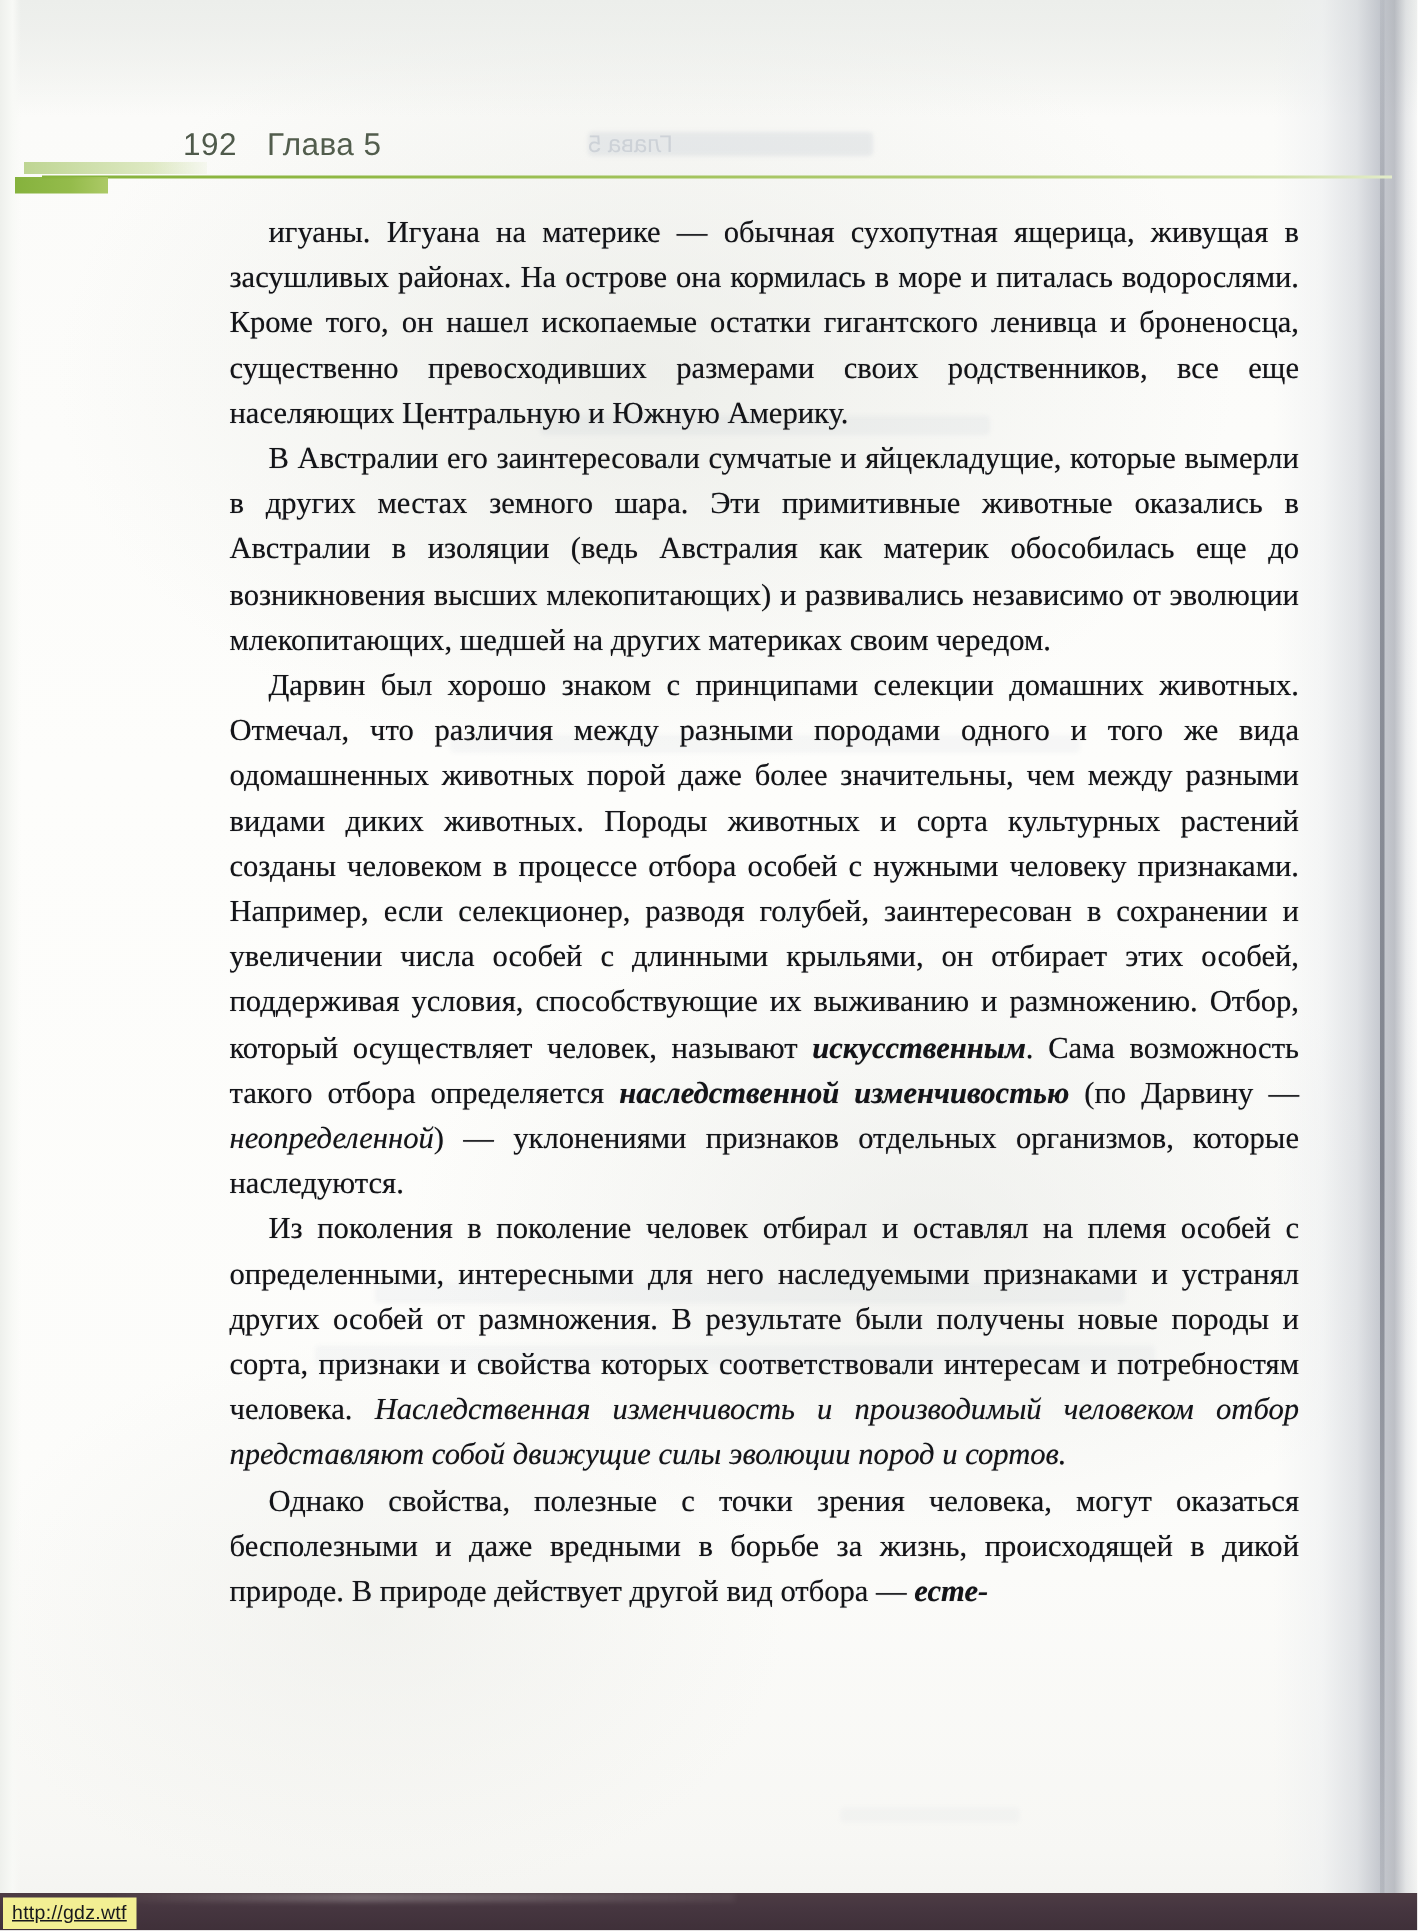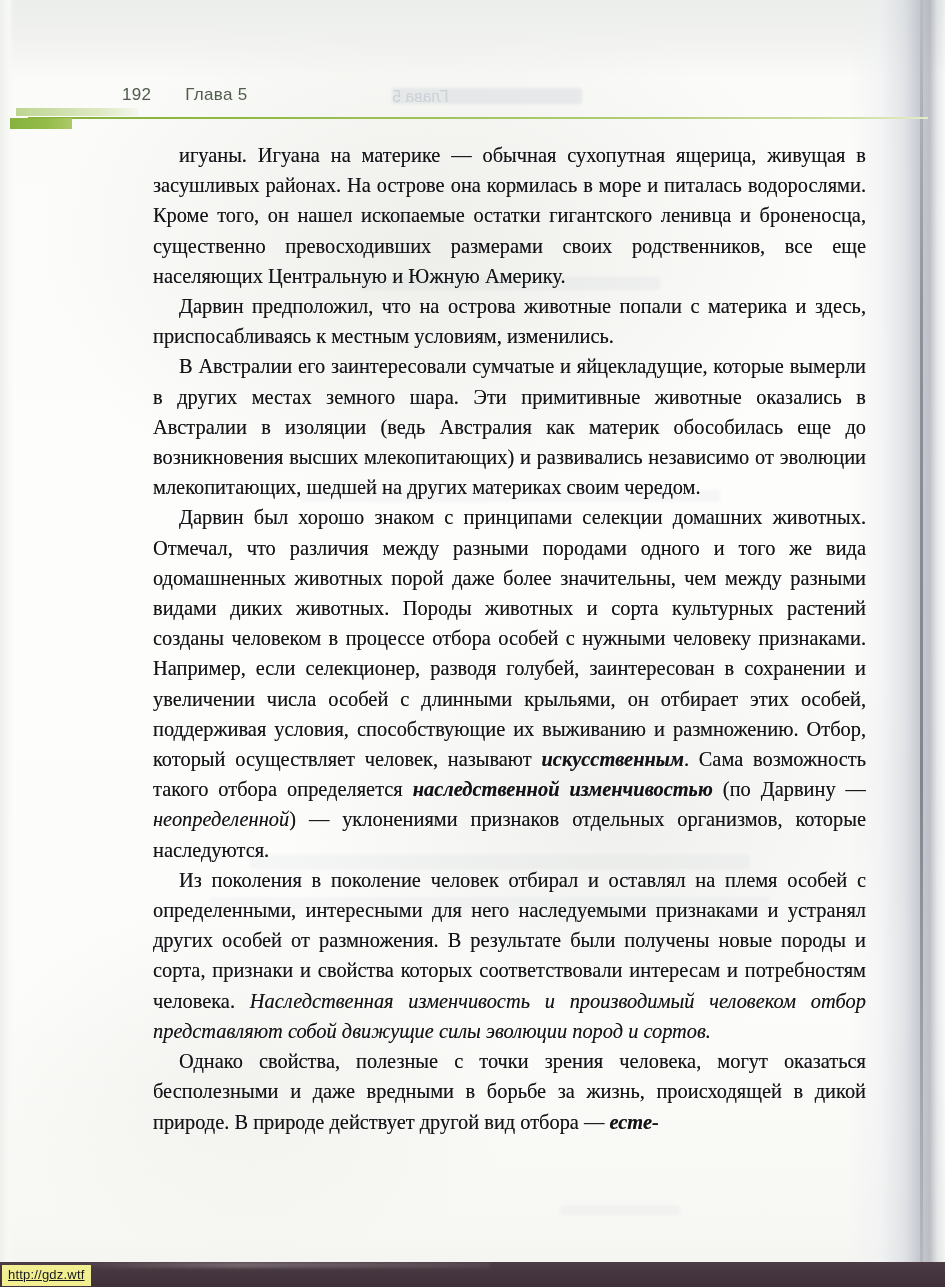--- a/index.html
+++ b/index.html
@@ -60,23 +60,23 @@
     pointer-events: none;
   }
 
   
   .running-head {
     position: absolute;
     left: 122px;
     top: 85px;
     display: flex;
     align-items: baseline;
-    gap: 34px;
+    gap: 20px;
     font-family: "Liberation Sans", "DejaVu Sans", sans-serif;
-    font-size: 17px;
+    font-size: 21px;
     letter-spacing: 0.3px;
     color: #55604f;
     white-space: nowrap;
   }
   .running-head .folio { color: #4f5a4b; }
   .running-head .chap  { color: #525d4d; }
 
   
   .head-ghost {
     position: absolute;
@@ -221,21 +221,20 @@
     <span class="folio">192</span>
     <span class="chap">Глава 5</span>
   </div>
 
   <div class="head-rule-block2"></div>
   <div class="head-rule"></div>
   <div class="head-rule-block"></div>
 
   <div class="text-column ink-a" id="body-column">
       <p><span>игуаны. Игуана на материке — обычная сухопутная ящерица, живущая в засушливых районах. На острове она кормилась в море и питалась водорослями. Кроме того, он нашел ископаемые остатки гигантского ленивца и броненосца, существенно превосходивших размерами своих родственников, все еще населяющих Центральную и Южную Америку.</span></p>
-      <p><span>Дарвин предположил, что на острова животные попали с материка и здесь, приспосабливаясь к местным условиям, изменились.</span></p>
       <p><span>В Австралии его заинтересовали сумчатые и яйцекладущие, которые вымерли в других местах земного шара. Эти примитивные животные оказались в Австралии в изоляции (ведь Австралия как материк обособилась еще до возникновения высших млекопитающих) и развивались независимо от эволюции млекопитающих, шедшей на других материках своим чередом.</span></p>
       <p><span>Дарвин был хорошо знаком с принципами селекции домашних животных. Отмечал, что различия между разными породами одного и того же вида одомашненных животных порой даже более значительны, чем между разными видами диких животных. Породы животных и сорта культурных растений созданы человеком в процессе отбора особей с нужными человеку признаками. Например, если селекционер, разводя голубей, заинтересован в сохранении и увеличении числа особей с длинными крыльями, он отбирает этих особей, поддерживая условия, способствующие их выживанию и размножению. Отбор, который осуществляет человек, называют </span><em>искусственным</em><span>. Сама возможность такого отбора определяется </span><em>наследственной изменчивостью</em><span> (по Дарвину — </span><i>неопределенной</i><span>) — уклонениями признаков отдельных организмов, которые наследуются.</span></p>
       <p><span>Из поколения в поколение человек отбирал и оставлял на племя особей с определенными, интересными для него наследуемыми признаками и устранял других особей от размножения. В результате были получены новые породы и сорта, признаки и свойства которых соответствовали интересам и потребностям человека. </span><i>Наследственная изменчивость и производимый человеком отбор представляют собой движущие силы эволюции пород и сортов.</i></p>
       <p><span>Однако свойства, полезные с точки зрения человека, могут оказаться бесполезными и даже вредными в борьбе за жизнь, происходящей в дикой природе. В природе действует другой вид отбора — </span><em>есте-</em></p>
     </div>
 
   <div class="bottom-strip">
     <div class="bottom-strip-gloss"></div>
   </div>
   <a class="watermark" href="#">http://gdz.wtf</a>

